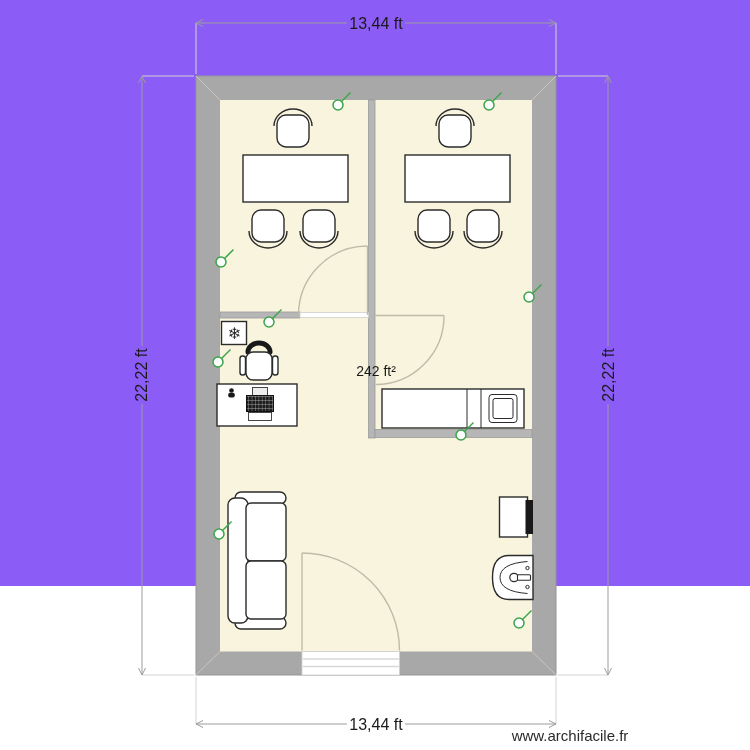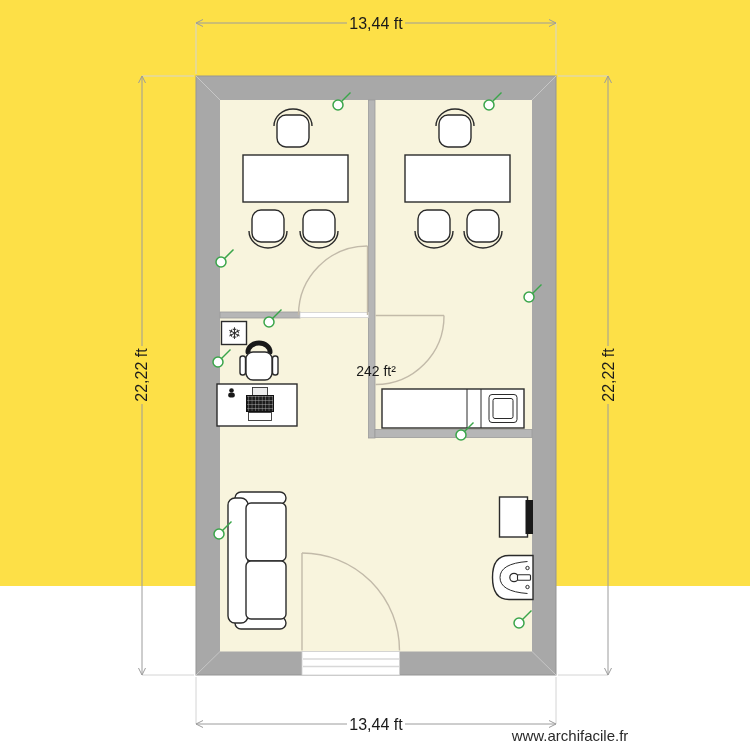--- a/index.html
+++ b/index.html
@@ -1,16 +1,16 @@
 <!DOCTYPE html>
 <html><head>
 <meta charset="utf-8">
 <style>
   html,body{margin:0;padding:0;background:#ffffff;width:750px;height:750px;overflow:hidden;}
-  .canvas{position:relative;width:750px;height:586px;background:#fde047;font-family:"Liberation Sans",sans-serif;}
+  .canvas{position:relative;width:750px;height:586px;background:#8b5cf6;font-family:"Liberation Sans",sans-serif;}
   svg{display:block;}
   
   .wallfill{fill:#a8a8a8;stroke:#959595;stroke-width:1;}
   .floor{fill:#f8f4dd;stroke:none;}
   .partition{fill:#b6b6b6;stroke:#9b9b9b;stroke-width:0.8;}
   .mitre{stroke:#c6c6c6;stroke-width:1;}
   .thresh-fill{fill:#ffffff;stroke:#cfcfcf;stroke-width:0.8;}
   .thresh-line{stroke:#d8d8d8;stroke-width:1.6;}
   
   .door{stroke:#c2baa9;stroke-width:1.4;fill:none;}

